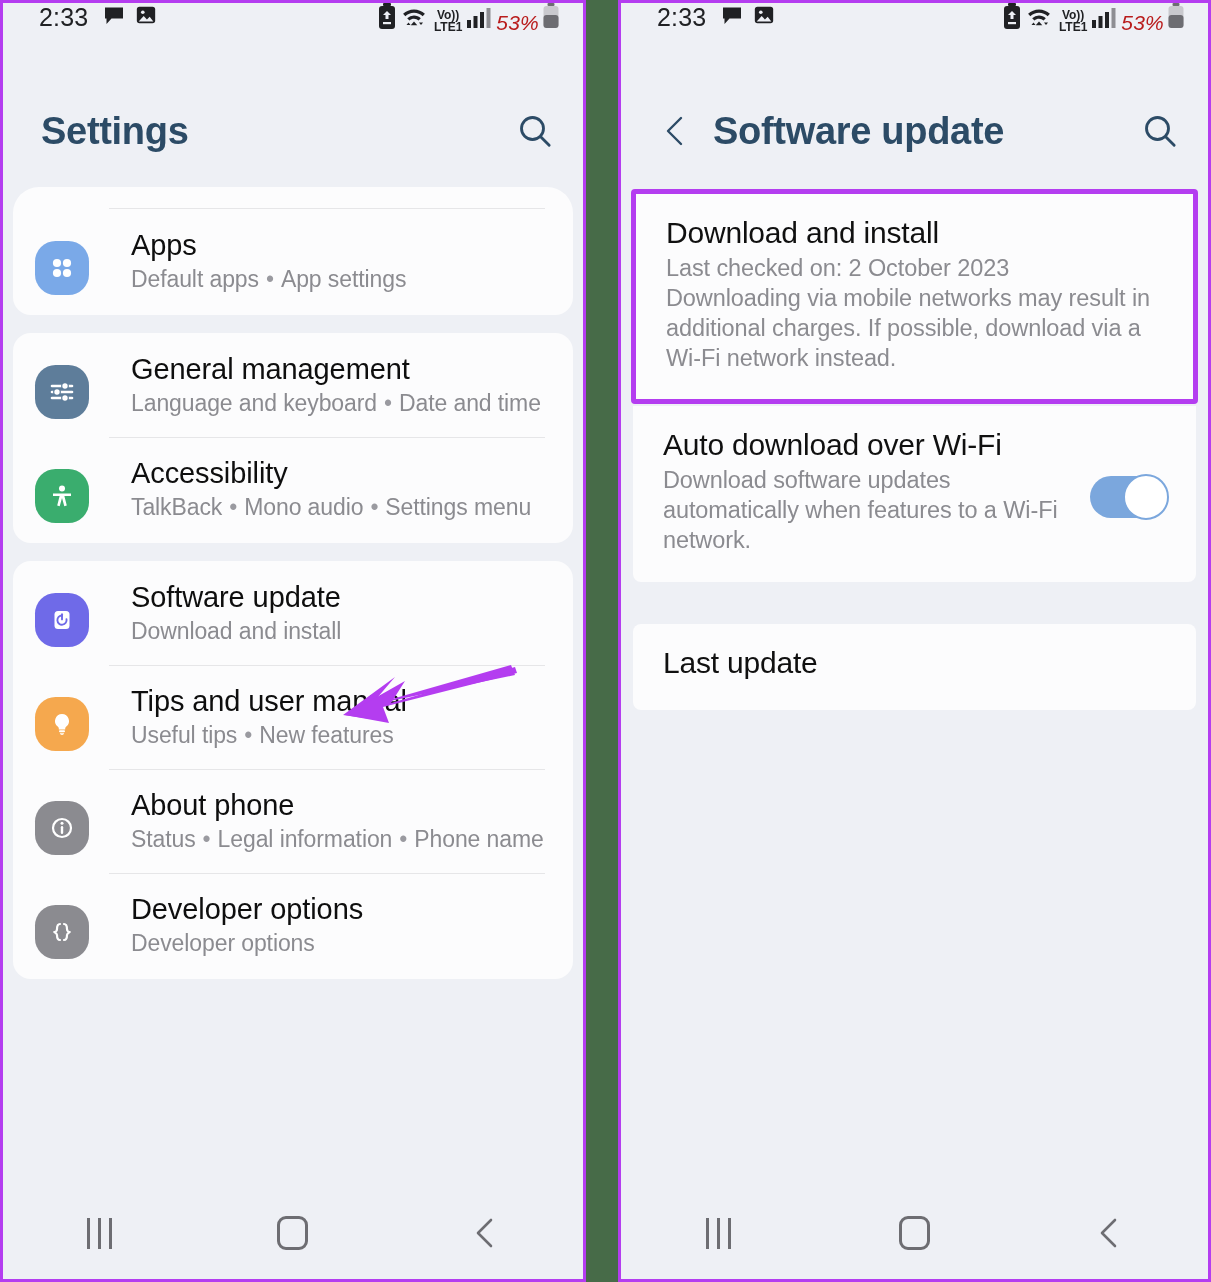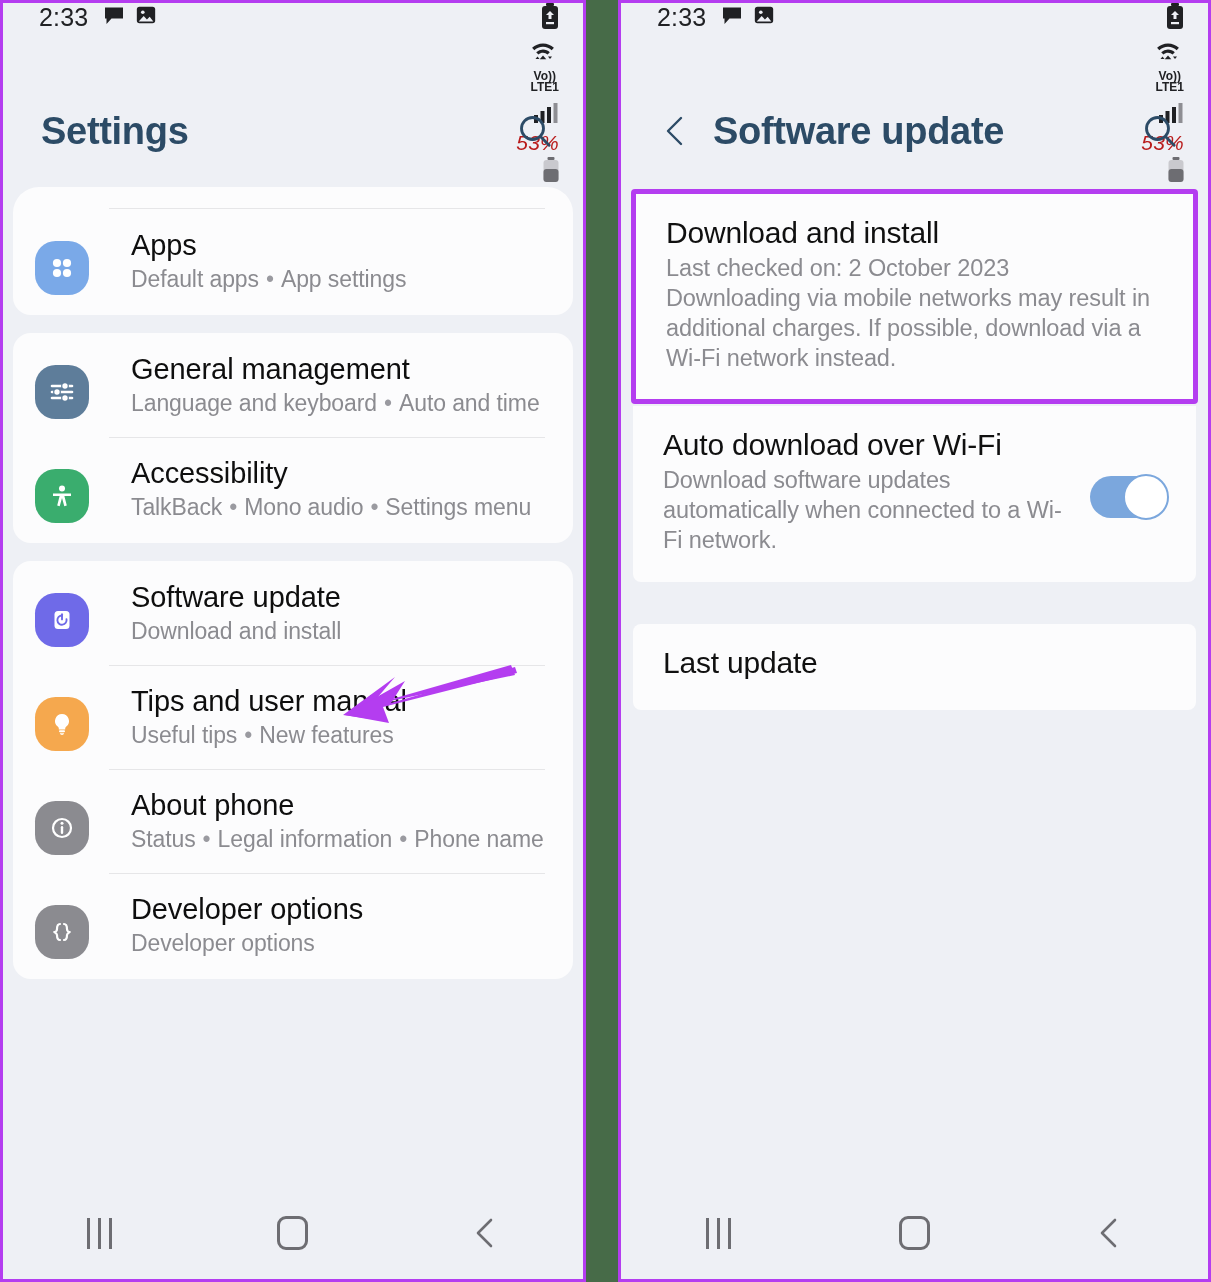--- a/index.html
+++ b/index.html
@@ -26,21 +26,21 @@
 
   
   .statusbar {
     height: 72px;
     display: flex; align-items: flex-start;
     padding: 0 24px 0 36px;
     color: #1b1b1b;
   }
   .sb-time { font-size: 25px; font-weight: 400; letter-spacing: .2px; color:#202124; }
   .sb-left-icons { display: flex; align-items: center; gap: 9px; margin-left: 14px; }
-  .sb-right { margin-left: auto; display: flex; align-items: flex-end; gap: 4px; flex-direction: column; }
+  .sb-right { margin-left: auto; display: flex; align-items: flex-end; gap: 4px; }
   .sb-pct { font-size: 21px; color: #b91c1c; letter-spacing: .2px; line-height: 1; font-style: italic; }
   .ico { display: block; }
 
   
   .header {
     height: 112px;
     display: flex; align-items: center;
     padding: 0 28px 0 38px;
   }
   .header-back { margin-right: 20px; display:flex; align-items:center; cursor:pointer; }
@@ -257,21 +257,21 @@
                 <line x1="6" y1="16" x2="26" y2="16" stroke="#fff" stroke-width="2.6" stroke-linecap="round"></line>
                 <line x1="6" y1="22" x2="26" y2="22" stroke="#fff" stroke-width="2.6" stroke-linecap="round"></line>
                 <circle cx="19" cy="10" r="3.3" fill="#fff" stroke="#5e7d9a" stroke-width="1.2"></circle>
                 <circle cx="11" cy="16" r="3.3" fill="#fff" stroke="#5e7d9a" stroke-width="1.2"></circle>
                 <circle cx="19" cy="22" r="3.3" fill="#fff" stroke="#5e7d9a" stroke-width="1.2"></circle>
               </svg>
             </span>
           </span>
           <span class="row-text">
             <span class="row-title" style="display:block">General management</span>
-            <span class="row-sub" style="display:block"><span>Language and keyboard</span><span class="dot">•</span><span>Auto and time</span></span>
+            <span class="row-sub" style="display:block"><span>Language and keyboard</span><span class="dot">•</span><span>Date and time</span></span>
           </span>
         </div>
         <div class="row">
           <span class="row-icon">
             <span class="sq" style="background:#3aad6e;">
               <svg width="32" height="32" viewBox="0 0 32 32">
                 <circle cx="16" cy="8.5" r="3" fill="#fff"></circle>
                 <path d="M7 13.5h18v2.6h-6.6l2.4 9.4-2.5.7-2.3-8.3-2.3 8.3-2.5-.7 2.4-9.4H7z" fill="#fff"></path>
               </svg>
             </span>
@@ -449,21 +449,21 @@
     <div class="highlight-box">
       <div class="rcard-title">Download and install</div>
       <div class="rcard-sub">Last checked on: 2 October 2023</div>
       <div class="rcard-sub">Downloading via mobile networks may result in additional charges. If possible, download via a Wi-Fi network instead.</div>
     </div>
 
     <div class="rcard" style="border-top-left-radius:0;border-top-right-radius:0;margin-top:-10px;">
       <div class="rcard-flex">
         <div class="rcard-textcol">
           <div class="rcard-title">Auto download over Wi-Fi</div>
-          <div class="rcard-sub">Download software updates automatically when connected to a Wi-Fi network.</div>
+          <div class="rcard-sub">Download software updates automatically when features to a Wi-Fi network.</div>
         </div>
         <div class="toggle" style="margin-top:48px;">
           <div class="knob"></div>
         </div>
       </div>
     </div>
 
     <div class="section-gap"></div>
 
     <div class="rcard">

